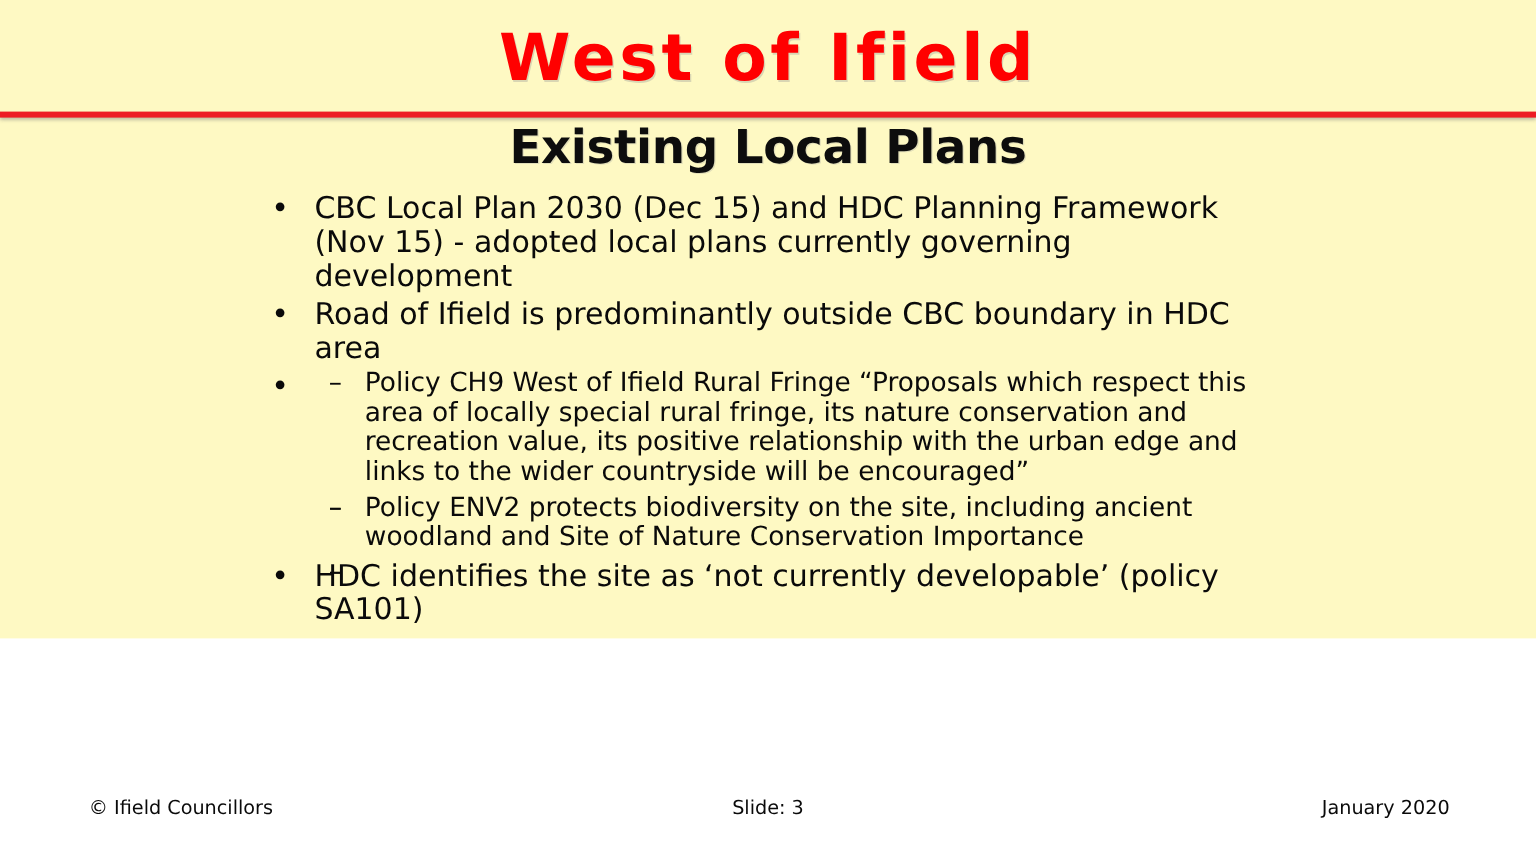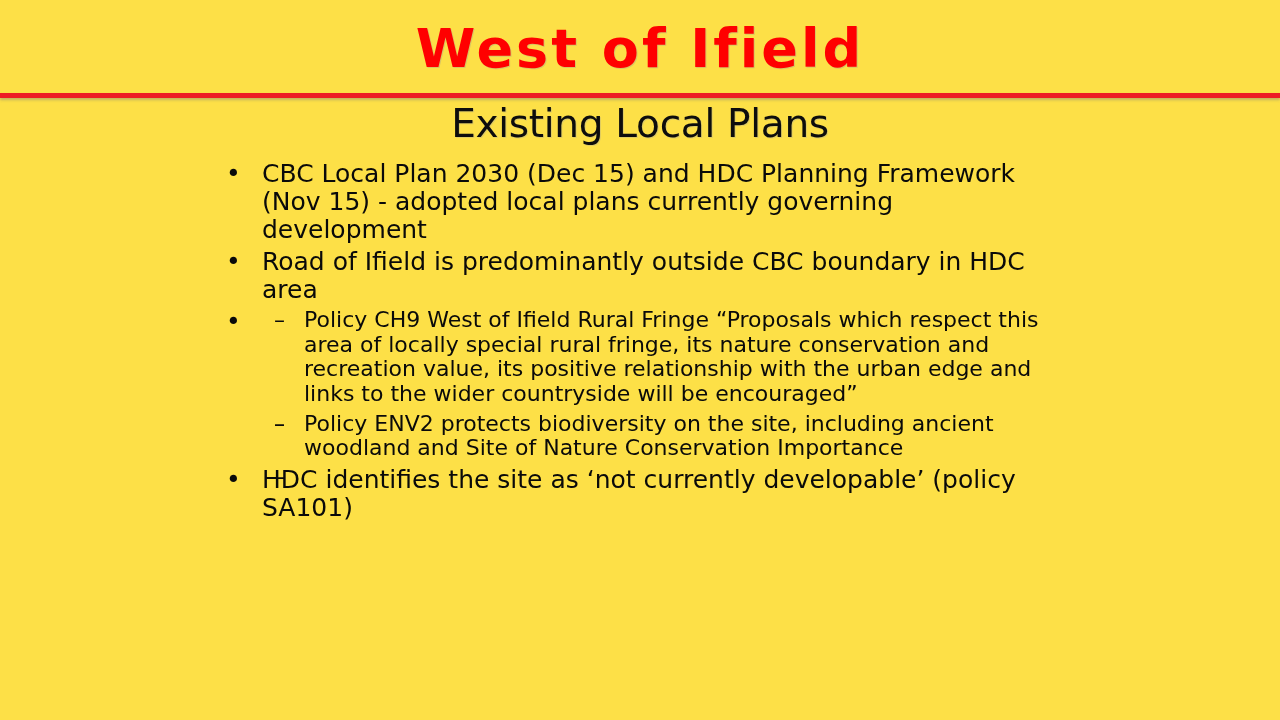--- a/index.html
+++ b/index.html
@@ -11,22 +11,22 @@
     width: 1280px;
     height: 720px;
     font-family: "DejaVu Sans", "Liberation Sans", sans-serif;
     color: #000000;
     overflow: hidden;
     position: relative;
   }
   .slide {
     position: relative;
     width: 1280px;
-    height: 720px;
-    background: #fde047;
+    height: 532px;
+    background: #fef9c3;
   }
 
   
   .title-zone {
     position: absolute;
     left: 0;
     top: 8px;
     width: 1280px;
     height: 82px;
     display: flex;
@@ -58,21 +58,21 @@
   .subtitle-zone {
     position: absolute;
     left: 0;
     top: 104px;
     width: 1280px;
     text-align: center;
   }
   .slide-subtitle {
     display: inline-block;
     font-size: 39px;
-    font-weight: normal;
+    font-weight: bold;
     color: #0d0d0d;
     line-height: 1.05;
     letter-spacing: -0.3px;
     text-shadow: 1px 1px 0 rgba(160,160,160,0.30);
   }
 
   
   .body-zone {
     position: absolute;
     left: 218px;
@@ -207,14 +207,19 @@
       </li>
 
       <li class="b1 spacer-top">
         <span class="marker">•</span>
         <span>HDC identifies the site as ‘not currently developable’ (policy SA101)</span>
       </li>
 
     </ul>
   </div>
 
+  <div class="footer">
+    <div class="footer-left">© Ifield Councillors</div>
+    <div class="footer-center">Slide: 3</div>
+    <div class="footer-right">January 2020</div>
+  </div>
 
 </div>
 
 </body></html>

